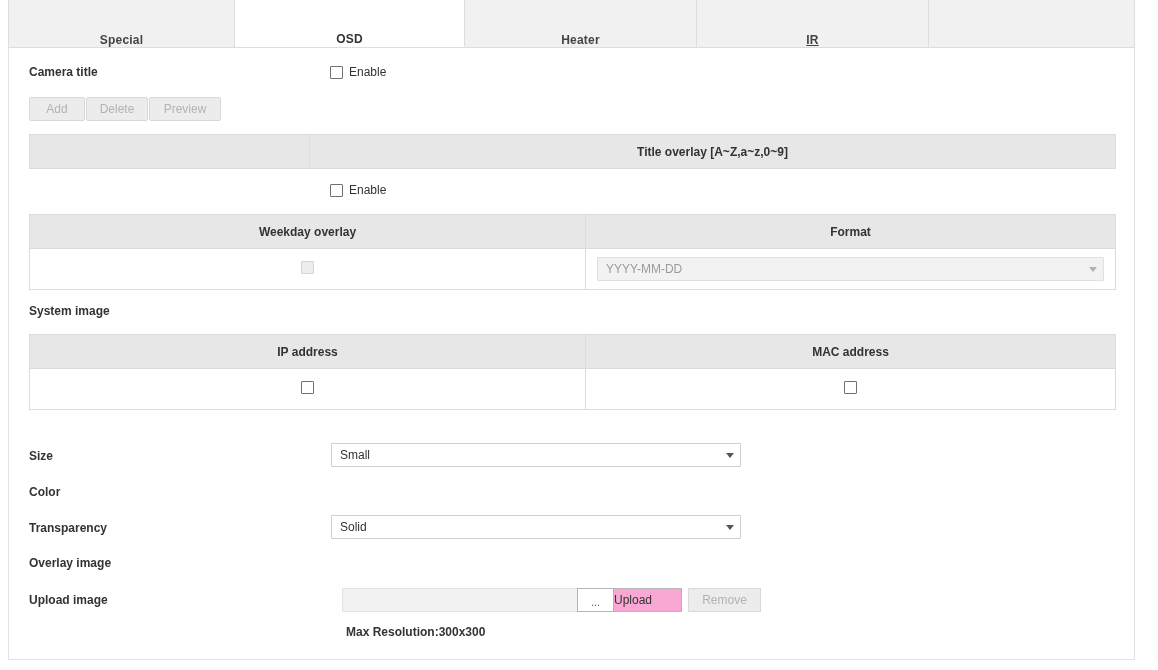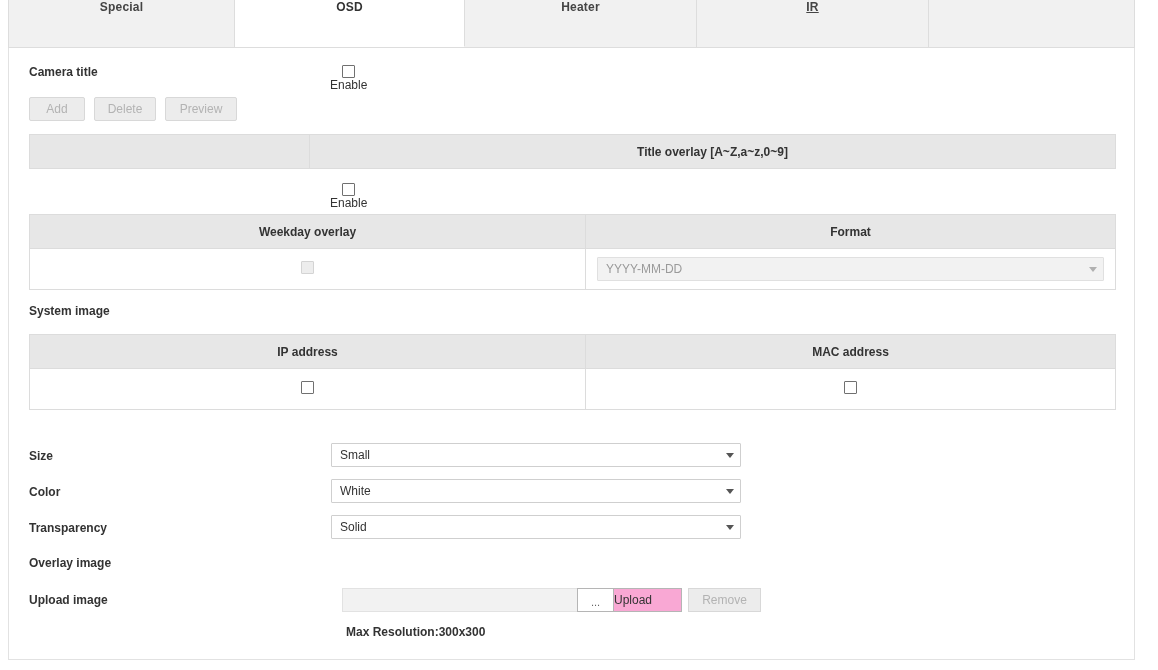--- a/index.html
+++ b/index.html
@@ -29,21 +29,21 @@
     width: 1127px;
     height: 48px;
     display: flex;
     border-bottom: 1px solid #dddddd;
     box-sizing: border-box;
     background: #ffffff;
   }
   .tab {
     height: 100%;
     display: flex;
-    align-items: flex-start;
+    align-items: flex-end;
     justify-content: center;
     font-size: 12px;
     font-weight: bold;
     color: #444444;
     background: #f1f1f1;
     border-right: 1px solid #dddddd;
     box-sizing: border-box;
     cursor: pointer;
     user-select: none;
     letter-spacing: 0.2px;
@@ -85,22 +85,22 @@
     font-size: 12px;
     font-weight: bold;
     color: #333333;
     white-space: nowrap;
   }
 
   
   .cbwrap {
     display: inline-flex;
     align-items: center;
-    cursor: pointer;
-    flex-direction: column;
+    gap: 6px;
+    cursor: pointer;
   }
   .cb {
     width: 13px;
     height: 13px;
     box-sizing: border-box;
     border: 1px solid #707070;
     background: #ffffff;
     border-radius: 1px;
     display: inline-block;
     flex: none;
@@ -284,21 +284,21 @@
     <div class="row" style="left:20px; top:17px;">
       <span class="lbl">Camera title</span>
     </div>
     <div class="row" style="left:321px; top:17px;">
       <label class="cbwrap">
         <span class="cb"></span>
         <span class="cbtext">Enable</span>
       </label>
     </div>
 
-    <div class="row" style="left:20px; top:49px; gap:8px;">
+    <div class="row" style="left:20px; top:49px; gap:0;">
       <div class="btn disabled" style="width:52px;">Add</div>
       <div class="btn disabled" style="width:62px; margin-left:1px;">Delete</div>
       <div class="btn disabled" style="width:72px; margin-left:1px;">Preview</div>
     </div>
 
     <table class="tbl" style="left:20px; top:86px; width:1087px;">
       <colgroup>
           <col style="width:280px;">
           <col>
         </colgroup>
@@ -377,24 +377,20 @@
       <span class="lbl">Size</span>
     </div>
     <div class="sel" style="position:absolute; left:322px; top:395px; width:410px;">
       <span>Small</span>
       <span class="arrow"></span>
     </div>
 
     <div class="row" style="left:20px; top:437px;">
       <span class="lbl">Color</span>
     </div>
-    <div class="sel" style="position:absolute; left:322px; top:431px; width:410px;">
-      <span>White</span>
-      <span class="arrow"></span>
-    </div>
 
     <div class="row" style="left:20px; top:473px;">
       <span class="lbl">Transparency</span>
     </div>
     <div class="sel" style="position:absolute; left:322px; top:467px; width:410px;">
       <span>Solid</span>
       <span class="arrow"></span>
     </div>
 
     <div class="row" style="left:20px; top:508px;">

